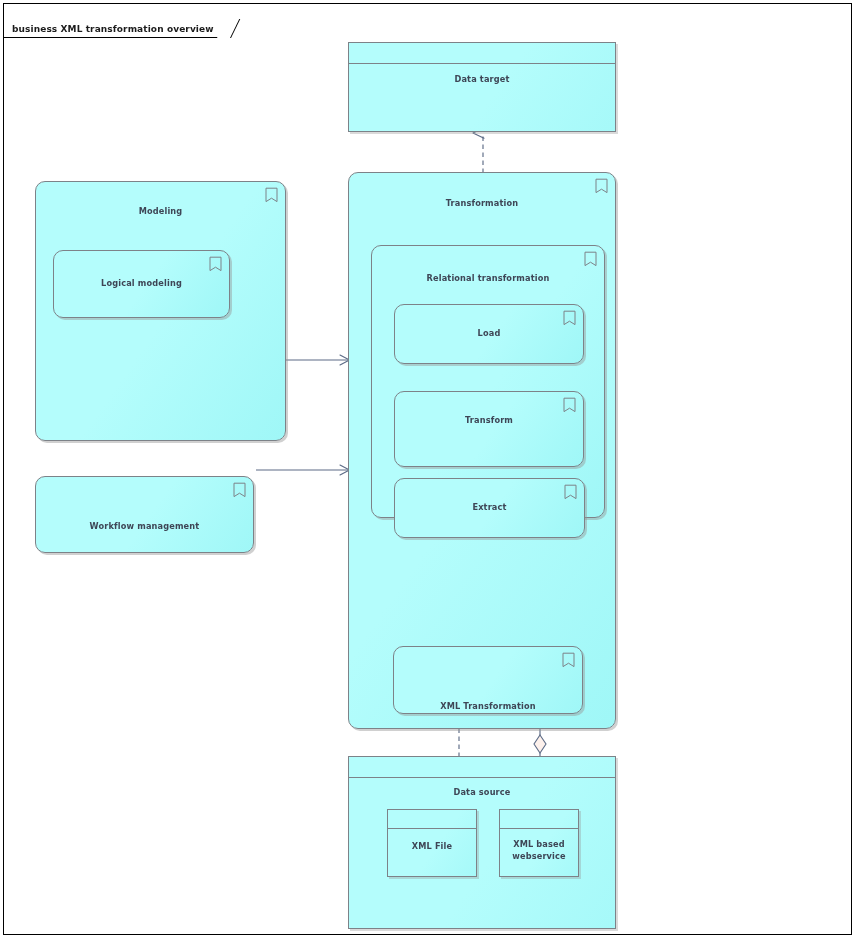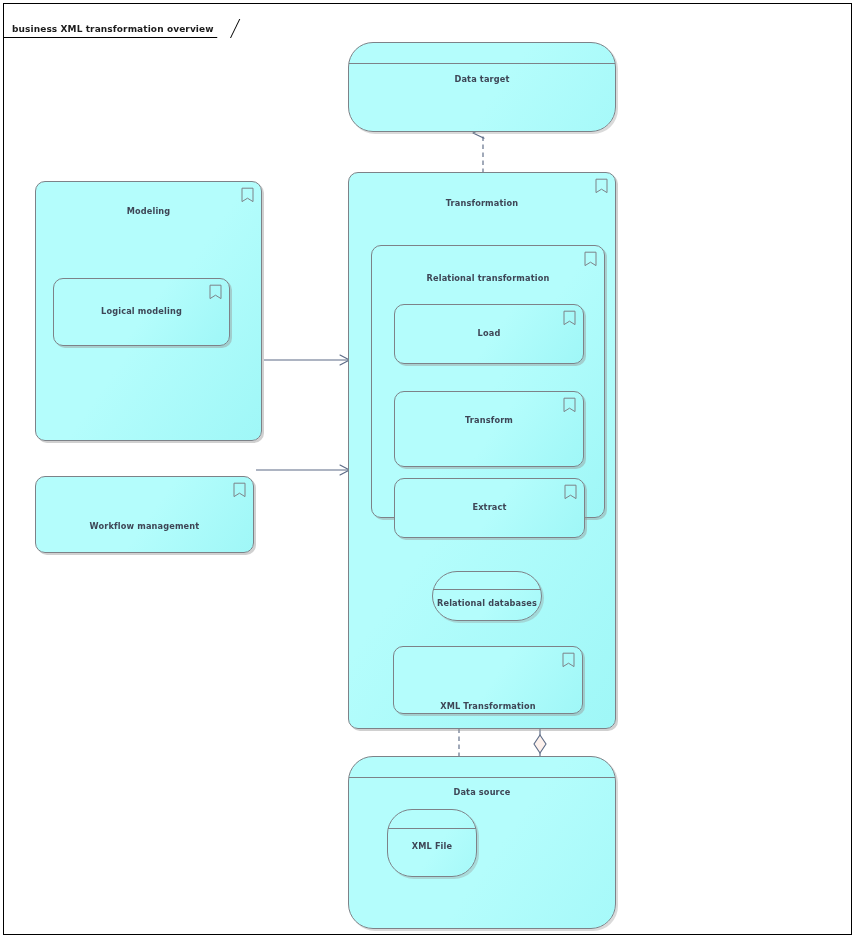--- a/index.html
+++ b/index.html
@@ -29,21 +29,21 @@
     border-right:1px solid #000;
     transform:skewX(-26deg);transform-origin:bottom left;
     box-sizing:border-box;
   }
   #title-tab .tab-label{position:relative;z-index:2;}
 
   
   #relations{position:absolute;left:0;top:0;width:856px;height:939px;pointer-events:none;}
 
   
-  .node{position:absolute;box-sizing:border-box;border-radius:25px;}
+  .node{position:absolute;box-sizing:border-box;}
 
   
   .fn{
     border:1px solid #7d8288;border-radius:10px;
     background:linear-gradient(125deg,#b4fdfc 0%,#b4fdfc 52%,#9ff7f7 100%);
     box-shadow:2px 2px 0 rgba(150,150,150,.45);
   }
   .fn > .lbl{
     position:absolute;left:0;right:0;
     text-align:center;
@@ -130,27 +130,27 @@
   <g>
     <line x1="256" y1="470" x2="349" y2="470" stroke="#5c6b86" stroke-width="1.15" marker-end="url(#m-open)"></line>
   </g>
 </svg>
 
 <div class="node pkg" style="left:348px;top:42px;width:268px;height:90px;">
   <div class="band" style="height:21px;"></div>
   <div class="lbl" style="top:30px;">Data target</div>
 </div>
 
-<div class="node fn" style="left:35px;top:181px;width:227px;height:260px;">
+<div class="node fn" style="left:35px;top:181px;width:251px;height:260px;">
   <svg class="fn-icon" viewBox="0 0 13 16">
     <path d="M1,1.2 L12,1.2 L12,14.6 L6.5,11.2 L1,14.6 Z" fill="none" stroke="#7d8288" stroke-width="1"></path>
   </svg>
   <div class="lbl" style="top:24px;">Modeling</div>
 
-  <div class="node fn" style="left:17px;top:68px;width:177px;height:68px;margin-top:28px;">
+  <div class="node fn" style="left:17px;top:68px;width:177px;height:68px;">
     <svg class="fn-icon" viewBox="0 0 13 16">
       <path d="M1,1.2 L12,1.2 L12,14.6 L6.5,11.2 L1,14.6 Z" fill="none" stroke="#7d8288" stroke-width="1"></path>
     </svg>
     <div class="lbl" style="top:27px;">Logical modeling</div>
   </div>
 
 </div>
 
 <div class="node fn" style="left:35px;top:476px;width:219px;height:77px;">
   <svg class="fn-icon" viewBox="0 0 13 16">
@@ -186,35 +186,35 @@
     </div>
 
     <div class="node fn" style="left:22px;top:232px;width:191px;height:60px;">
       <svg class="fn-icon" viewBox="0 0 13 16">
         <path d="M1,1.2 L12,1.2 L12,14.6 L6.5,11.2 L1,14.6 Z" fill="none" stroke="#7d8288" stroke-width="1"></path>
       </svg>
       <div class="lbl" style="top:23px;">Extract</div>
     </div>
   </div>
 
-  <div class="node pkg" style="left:83px;top:398px;width:110px;height:50px;">
-    <div class="band" style="height:18px;"></div>
-    <div class="lbl" style="top:25px;">Relational databases</div>
-  </div>
 
   <div class="node fn" style="left:44px;top:473px;width:190px;height:68px;">
     <svg class="fn-icon" viewBox="0 0 13 16">
       <path d="M1,1.2 L12,1.2 L12,14.6 L6.5,11.2 L1,14.6 Z" fill="none" stroke="#7d8288" stroke-width="1"></path>
     </svg>
     <div class="lbl" style="top:26px;margin-top:28px;">XML Transformation</div>
   </div>
 </div>
 
 <div class="node pkg" style="left:348px;top:756px;width:268px;height:173px;padding-left:30px;">
   <div class="band" style="height:21px;"></div>
   <div class="lbl" style="top:29px;">Data source</div>
 
   <div class="node pkg" style="left:38px;top:52px;width:90px;height:68px;">
     <div class="band" style="height:19px;"></div>
     <div class="lbl" style="top:30px;">XML File</div>
   </div>
 
+  <div class="node pkg" style="left:150px;top:52px;width:80px;height:68px;">
+    <div class="band" style="height:19px;"></div>
+    <div class="lbl" style="top:28px;padding:0 6px;">XML based webservice</div>
+  </div>
 </div>
 
 </body></html>

